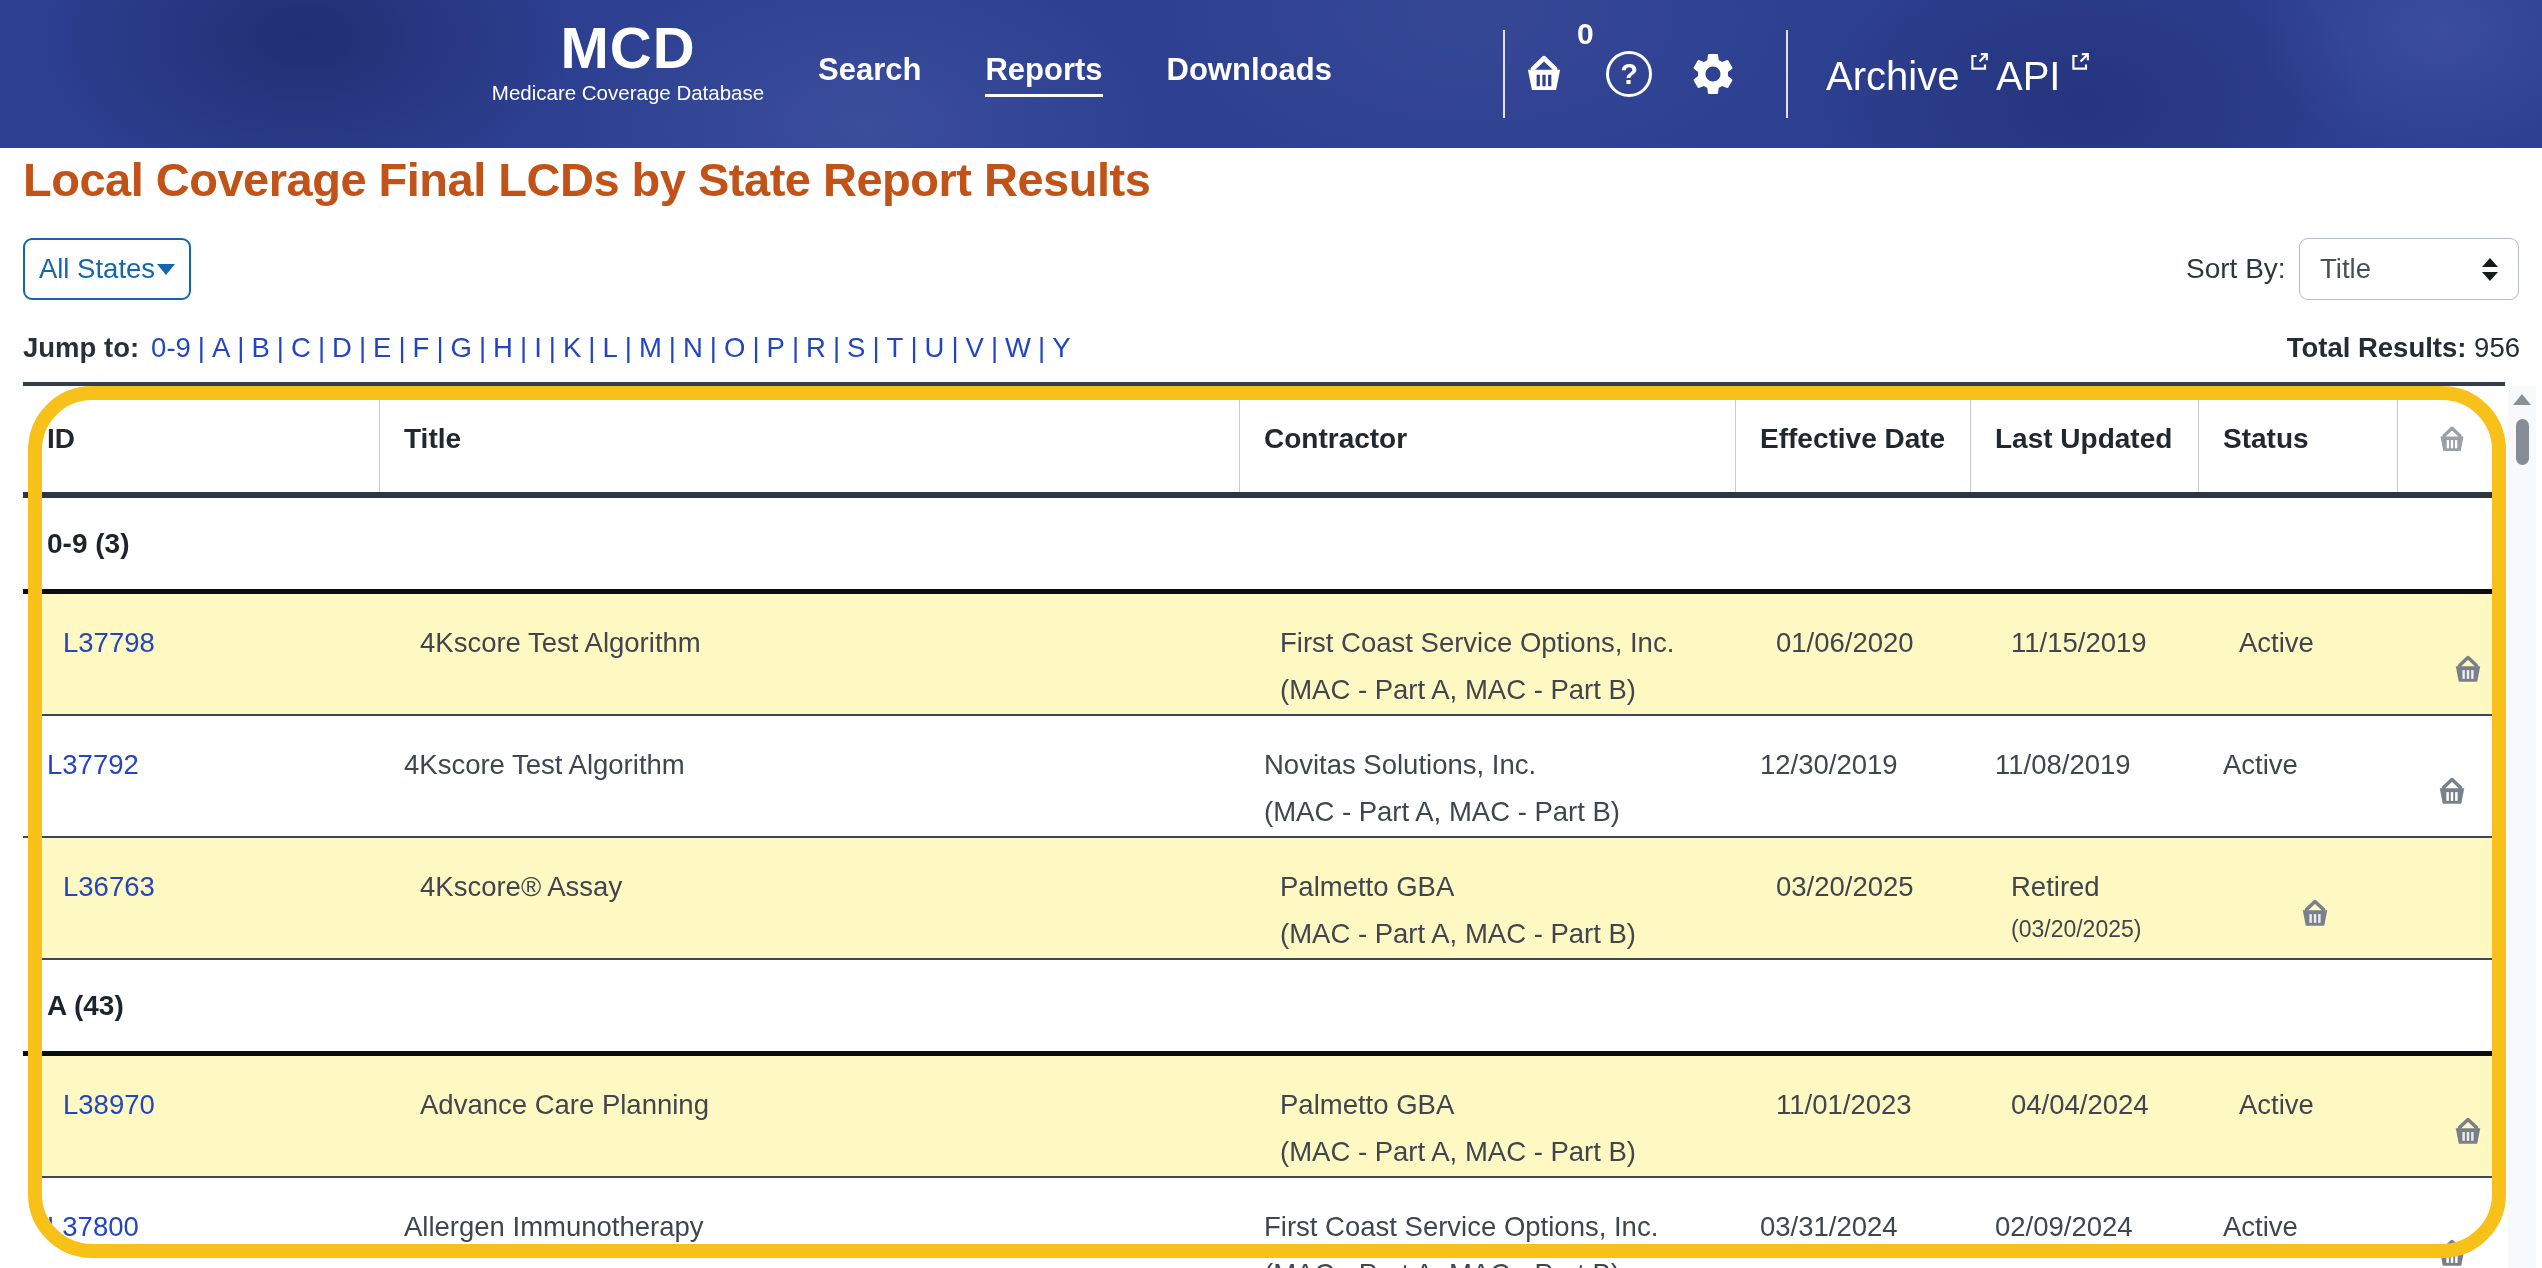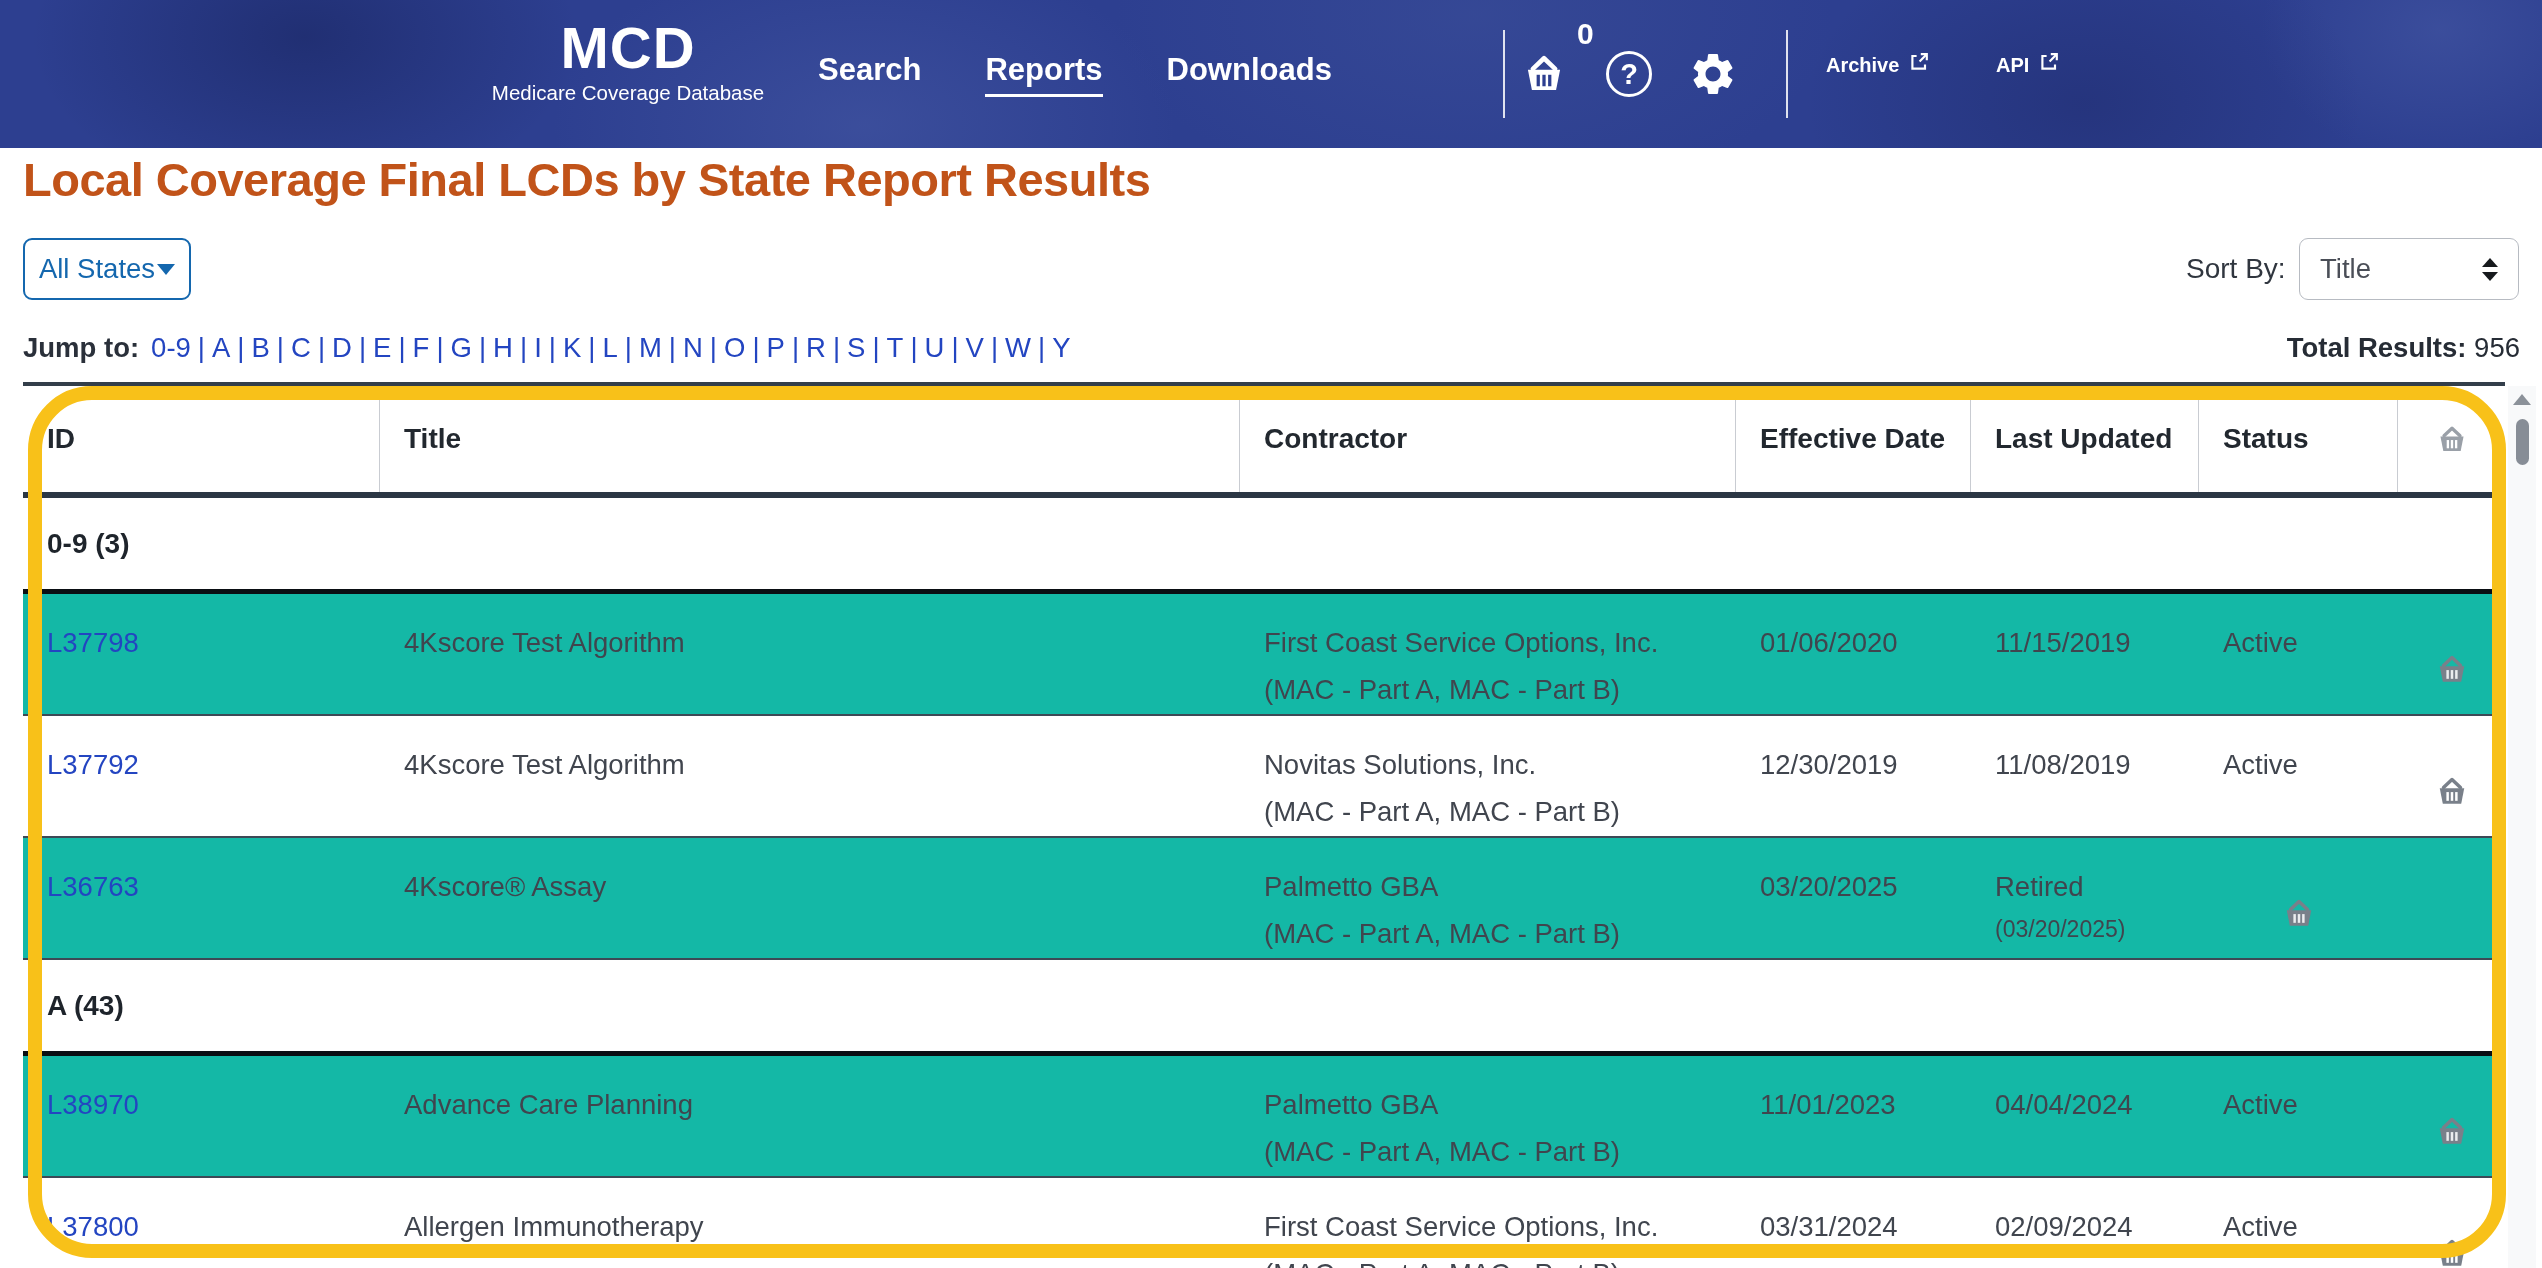--- a/index.html
+++ b/index.html
@@ -36,21 +36,21 @@
 
   .icon-btn { position:absolute; background:none; border:none; color:#fff; cursor:pointer; padding:0; }
   .basket-btn { left:1520px; top:50px; width:50px; height:48px; }
   .basket-svg { width:48px; height:46px; display:block; }
   .basket-badge { position:absolute; left:1577px; top:17px; font-size:30px; font-weight:700; color:#fff; }
   .help-btn { left:1606px; top:51px; width:46px; height:46px; }
   .help-circle { width:46px; height:46px; border:3.5px solid #fff; border-radius:50%; display:flex; align-items:center; justify-content:center; font-size:29px; font-weight:700; color:#fff; }
   .gear-btn { left:1688px; top:49px; width:50px; height:50px; }
   .gear-svg { width:50px; height:50px; display:block; }
 
-  .ext-link { position:absolute; top:54px; display:flex; align-items:flex-start; gap:8px; color:#fff; text-decoration:none; font-size:20px; font-weight:700; }
+  .ext-link { position:absolute; top:54px; display:flex; align-items:flex-start; gap:8px; color:#fff; text-decoration:none; font-size:40px; font-weight:400; }
   .archive-link { left:1826px; } .api-link { left:1996px; }
   .ext-svg { width:24px; height:24px; margin-top:-4px; }
 
   
   .page-title {
     position:absolute; left:23px; top:152px; margin:0;
     font-size:47px; font-weight:700; color:#c15319; letter-spacing:-0.5px;
   }
 
   
@@ -86,21 +86,21 @@
   
   .results { position:absolute; top:382px; left:23px; width:2482px; border-top:4px solid #333e4a; background:#fff; }
   .grid-row { display:grid; grid-template-columns:357px 860px 496px 235px 228px 199px 107px; }
   .thead { height:112px; border-bottom:6px solid #2b3744;font-weight:bold; }
   .th { display:flex; align-items:center; padding-left:24px; font-size:28px; color:#22282f; border-right:1.5px solid #c9ccd2; }
   .th:last-child { border-right:none; justify-content:center; padding-left:0; color:#9aa0a8; }
   .th .basket-svg { width:34px; height:33px; --slat:#fff; }
 
   .section-row { height:96px; display:flex; align-items:center; padding-left:24px; font-size:28px; font-weight:700; color:#1e242b; background:#fff; border-bottom:5px solid #0a0e13; }
   .data-row { height:122px; background:#fff; border-bottom:2px solid #3d4956; --slat:#fff; }
-  .data-row.alt { background:#14b8a6; --slat:#ebedef; }
+  .data-row.alt { background:#fef9c3;margin-left:16px; --slat:#ebedef; }
   .td { padding:32px 10px 0 24px; font-size:27.5px; color:#40454e; line-height:1.25; }
   .td a { color:#2345c1; text-decoration:none; }
   .line2 { margin-top:13px; }
   .status-note { margin-top:11px; font-size:23px; }
   .cart-td { display:flex; justify-content:center; padding:30px 0 0 0; color:#79808a; }
   .cart-btn { background:none; border:none; padding:0; cursor:pointer; color:#79808a; }
   .cart-btn .basket-svg { width:36px; height:35px; }
 
   
   .scrollbar { position:absolute; left:2508px; top:386px; width:28px; height:882px; background:#f8f9fa; }

